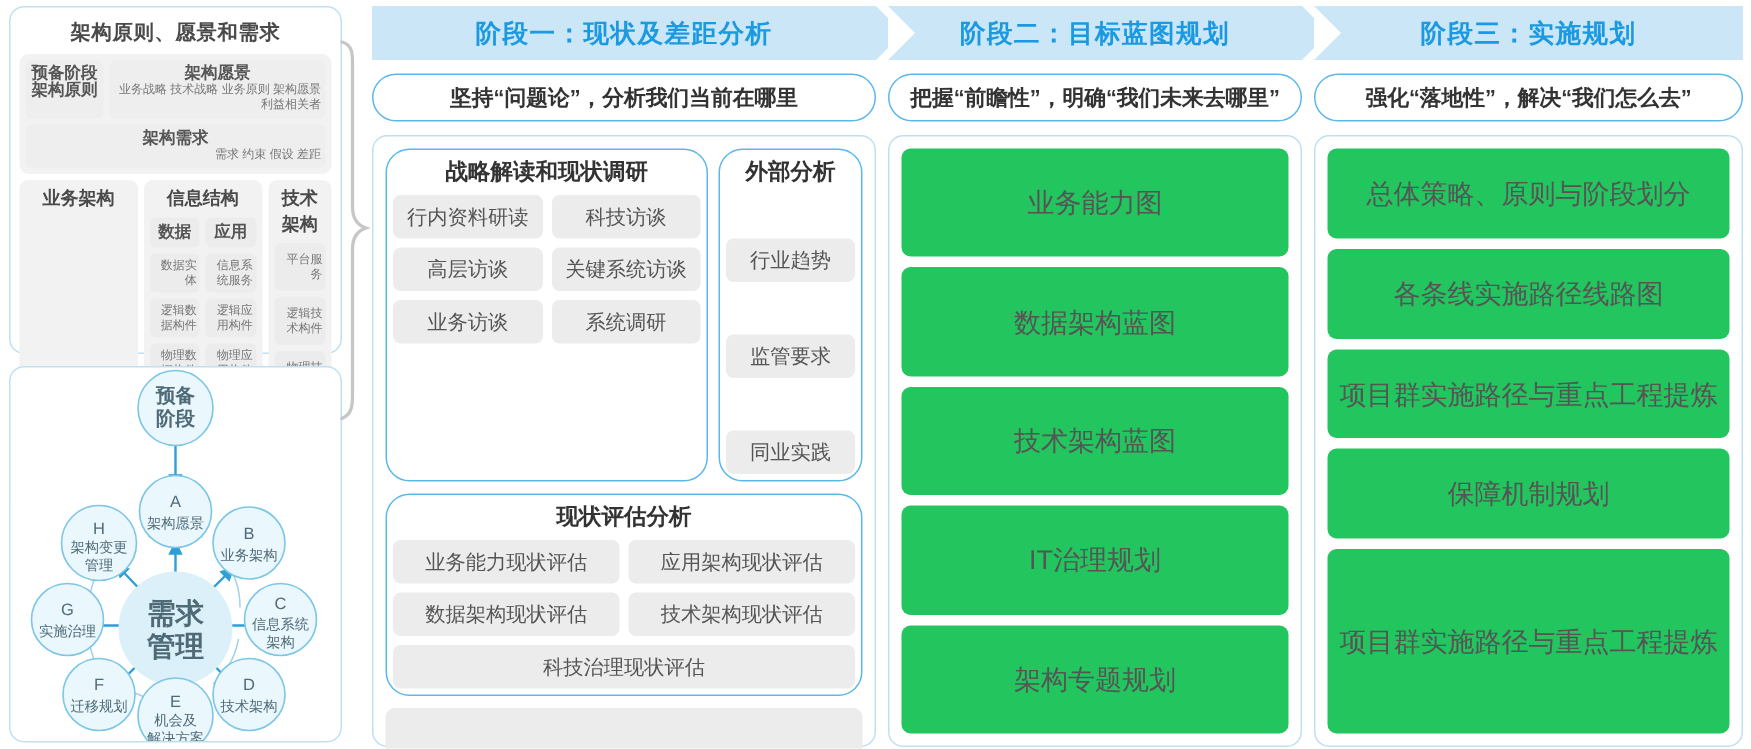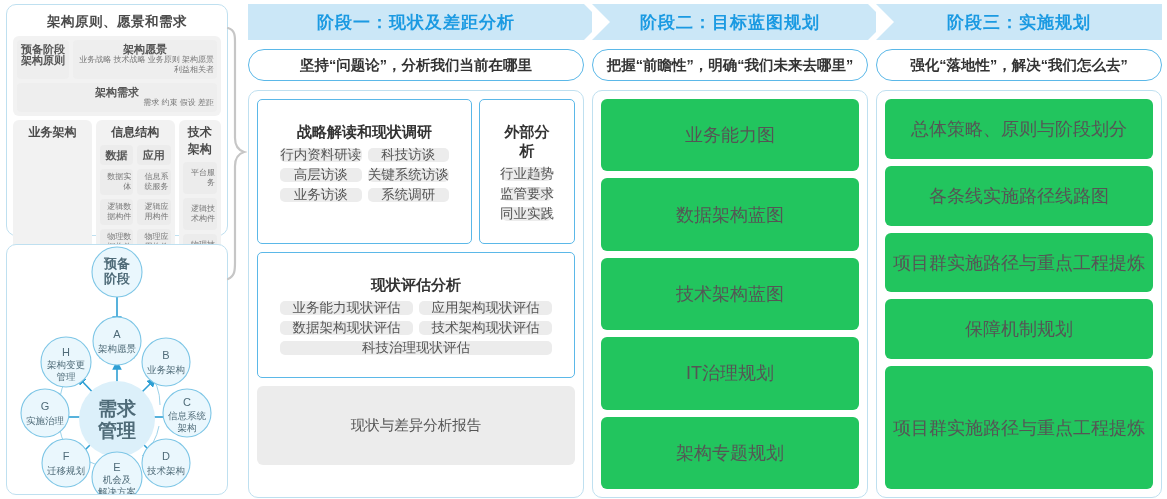--- a/index.html
+++ b/index.html
@@ -95,33 +95,33 @@
   .body-box{
     margin-top:9px;border:1px solid #bfe0f0;border-radius:10px;background:#fff;
     box-sizing:border-box;padding:8px;
   }
   .stage-1 .body-box{height:408px;}
   .stage-2 .body-box{height:408px;display:flex;flex-direction:column;gap:7px;}
   .stage-3 .body-box{height:408px;display:flex;flex-direction:column;gap:7px;}
 
   
   .s1-top{display:flex;gap:7px;}
-  .group{border:1.3px solid #5bb8e8;border-radius:5px;padding:22px;box-sizing:border-box;}
+  .group{border:1.3px solid #5bb8e8;border-radius:16px;padding:4px;box-sizing:border-box;}
   .group-title{text-align:center;font-weight:bold;font-size:15px;color:#333;margin:1px 0 6px 0;}
   .g-research{flex:1;}
   .g-external{width:96px;}
   .chipgrid{display:flex;flex-wrap:wrap;gap:6px;}
   .chip{
     background:#ececec;border-radius:5px;
     display:flex;align-items:center;justify-content:center;
-    font-size:13.5px;color:#555;height:14px;box-sizing:border-box;
+    font-size:13.5px;color:#555;height:29px;box-sizing:border-box;
     white-space:nowrap;
   }
   .g-research .chip{width:calc(50% - 3px);}
-  .g-external .chip{width:100%;}
+  .g-external .chip{width:100%;margin-top:29px;}
 
   .g-assess{margin-top:8px;}
   .g-assess .chip{width:calc(50% - 3px);font-size:13.5px;}
   .g-assess .chip.full{width:100%;}
 
   .report-box{
     margin-top:8px;background:#ececec;border-radius:6px;height:79px;
     display:flex;align-items:center;justify-content:center;
     font-size:14.5px;color:#555;
   }

